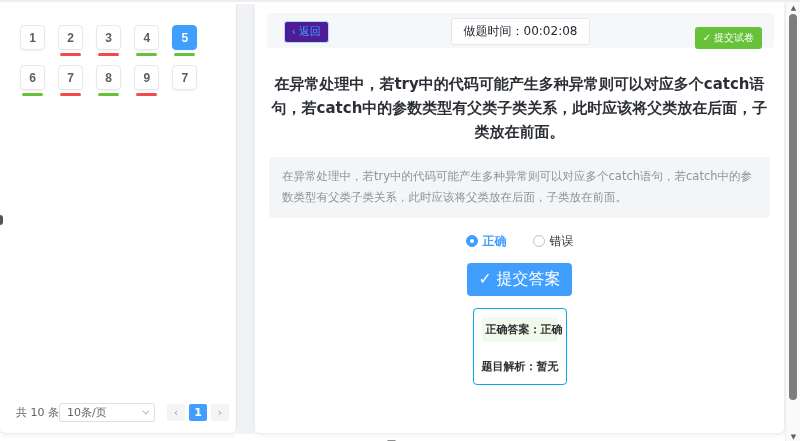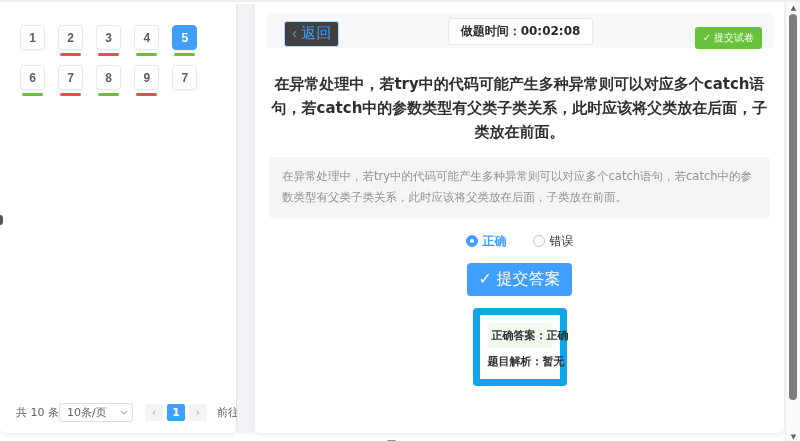--- a/index.html
+++ b/index.html
@@ -17,67 +17,67 @@
   .q-btn { width:25px; height:25px; display:flex; align-items:center; justify-content:center;
     background:#fff; border:1px solid #e9e9ec; border-radius:4px; box-shadow:0 1px 2px rgba(0,0,0,.06);
     font-size:12px; font-weight:bold; color:#5a5e66; cursor:pointer; }
   .q-cell.active .q-btn { background:#409eff; border-color:#409eff; color:#fff; }
   .q-underline { position:absolute; left:2px; right:2px; top:28px; height:3px; border-radius:2px; display:none; }
   .q-cell.u-wrong .q-underline { display:block; background:#f14b4b; }
   .q-cell.u-right .q-underline { display:block; background:#67c23a; }
 
   .pagination { position:absolute; left:16px; bottom:11px; display:flex; align-items:center; font-size:11px; color:#606266; }
   .pg-total { margin-right:0; white-space:nowrap; }
-  .pg-select { width:74px; height:19px; border:1px solid #dcdfe6; border-radius:3px; background:#fff;
+  .pg-select { width:96px; height:19px; border:1px solid #dcdfe6; border-radius:3px; background:#fff;
     display:flex; align-items:center; justify-content:space-between; padding:0 7px; cursor:pointer; color:#606266; }
   .pg-chevron { width:5px; height:5px; border-right:1px solid #a8abb2; border-bottom:1px solid #a8abb2;
     transform:rotate(45deg) translateY(-2px); }
   .pager { display:flex; align-items:center; margin-left:10px; }
   .pg-btn { width:18px; height:17px; margin:0 2px; background:#f4f4f5; border-radius:2px; display:flex;
     align-items:center; justify-content:center; color:#a0a4ab; font-size:11px; cursor:pointer; }
   .pg-page { width:18px; height:17px; margin:0 2px; background:#409eff; border-radius:2px; display:flex;
     align-items:center; justify-content:center; color:#fff; font-size:11px; font-weight:bold; cursor:pointer; }
   .pg-goto { margin-left:8px; white-space:nowrap; }
 
   .edge-notch { position:absolute; left:0; top:213px; width:3px; height:10px; background:#555; border-radius:0 4px 4px 0; }
   .bottom-mark { position:absolute; left:387px; top:438px; width:9px; height:3px; background:#8d8d8d; border-radius:2px; }
 
   
   .right-panel { position:absolute; left:254px; top:2px; width:531px; height:430px; background:#fff;
     border:1px solid #efeff2; border-top:none; border-radius:0 0 6px 6px; box-shadow:0 2px 4px rgba(0,0,0,.05); }
 
   .headerbar { position:relative; margin:9px 10px 0 12px; height:35px; background:#f6f7f9; border-radius:4px; }
-  .back-btn { position:absolute; left:17px; top:8px; padding:2px 7px 3px; font-size:15px; color:#409eff;
-    background:#404040; border:1px solid #b3d8ff; border-radius:3px; cursor:pointer; white-space:nowrap; }
+  .back-btn { position:absolute; left:17px; top:8px; padding:2px 7px 3px; font-size:11px; color:#409eff;
+    background:#4c1d95; border:1px solid #b3d8ff; border-radius:3px; cursor:pointer; white-space:nowrap; }
   .time-box { position:absolute; left:50%; top:5px; transform:translateX(-50%); background:#fff;
-    border:1px solid #e4e7ed; border-radius:3px; padding:4px 12px; font-size:12px; font-weight:bold;
+    border:1px solid #e4e7ed; border-radius:3px; padding:4px 12px; font-size:12px; font-weight:normal;
     color:#24292f; white-space:nowrap; }
   .submit-exam { position:absolute; right:12px; top:14px; background:#67c23a; color:#fff; border:none;
     border-radius:3px; padding:4px 8px; font-size:10px; cursor:pointer; white-space:nowrap; }
 
   .q-title { margin:24px auto 0; width:508px; text-align:center; font-size:15px; font-weight:bold;
     color:#2c3036; line-height:1.6; }
   .q-desc { margin:13px 14px 0; background:#f4f5f7; border-radius:4px; padding:9px 13px;
     font-size:11.5px; color:#8d939c; line-height:1.85; }
 
   .radio-row { margin-top:15px; display:flex; justify-content:center; align-items:center; gap:26px; font-size:12px; }
   .radio-item { display:flex; align-items:center; gap:5px; cursor:pointer; color:#303133; }
   .radio-circle { width:12px; height:12px; border-radius:50%; border:1px solid #c0c4cc; background:#fff;
     display:flex; align-items:center; justify-content:center; }
   .radio-item.selected .radio-circle { background:#409eff; border-color:#409eff; }
   .radio-item.selected .radio-dot { width:4px; height:4px; border-radius:50%; background:#fff; }
   .radio-item.selected .radio-label { color:#409eff; font-weight:bold; }
 
   .submit-answer { display:block; margin:13px auto 0; background:#409eff; color:#fff; border:none;
     border-radius:4px; padding:6px 12px; font-size:16px; cursor:pointer; }
 
-  .answer-card { margin:12px auto 0; width:94px; border:7px solid #0ea5e9; border-radius:4px;
+  .answer-card { margin:12px auto 0; width:94px; border:1px solid #0ea5e9; border-radius:4px;
     background:#fff; padding:8px 8px 10px; text-align:center; }
   .answer-line { background:#f0f9eb; border-radius:2px; padding:5px 4px; font-size:11px; font-weight:bold; color:#303133; white-space:nowrap; }
-  .analysis-line { margin-top:6px; font-size:11px; font-weight:bold; color:#303133; white-space:nowrap; }
+  .analysis-line { margin-top:17px; font-size:11px; font-weight:bold; color:#303133; white-space:nowrap; }
 
   
   .scrollbar { position:absolute; left:785px; top:0; width:15px; height:441px; background:#fafafa; border-left:1px solid #ececec; }
   .sb-arrow { position:absolute; left:0; width:15px; text-align:center; font-size:7px; color:#606060; }
   .sb-up { top:2px; } .sb-down { bottom:2px; }
   .sb-thumb { position:absolute; left:3px; top:12px; width:8px; height:386px; background:#7d7d7d; border-radius:4px; cursor:pointer; }
 </style>
 </head>
 <body>
 

